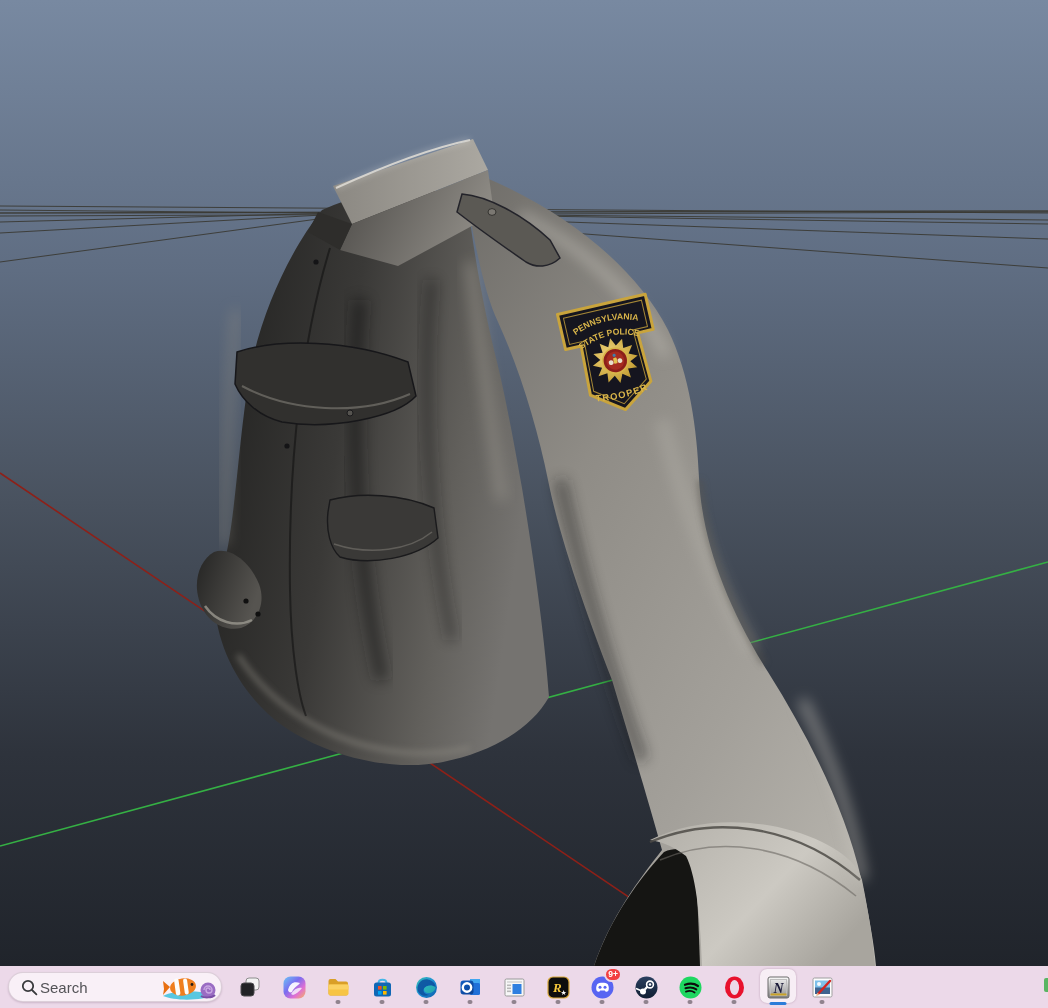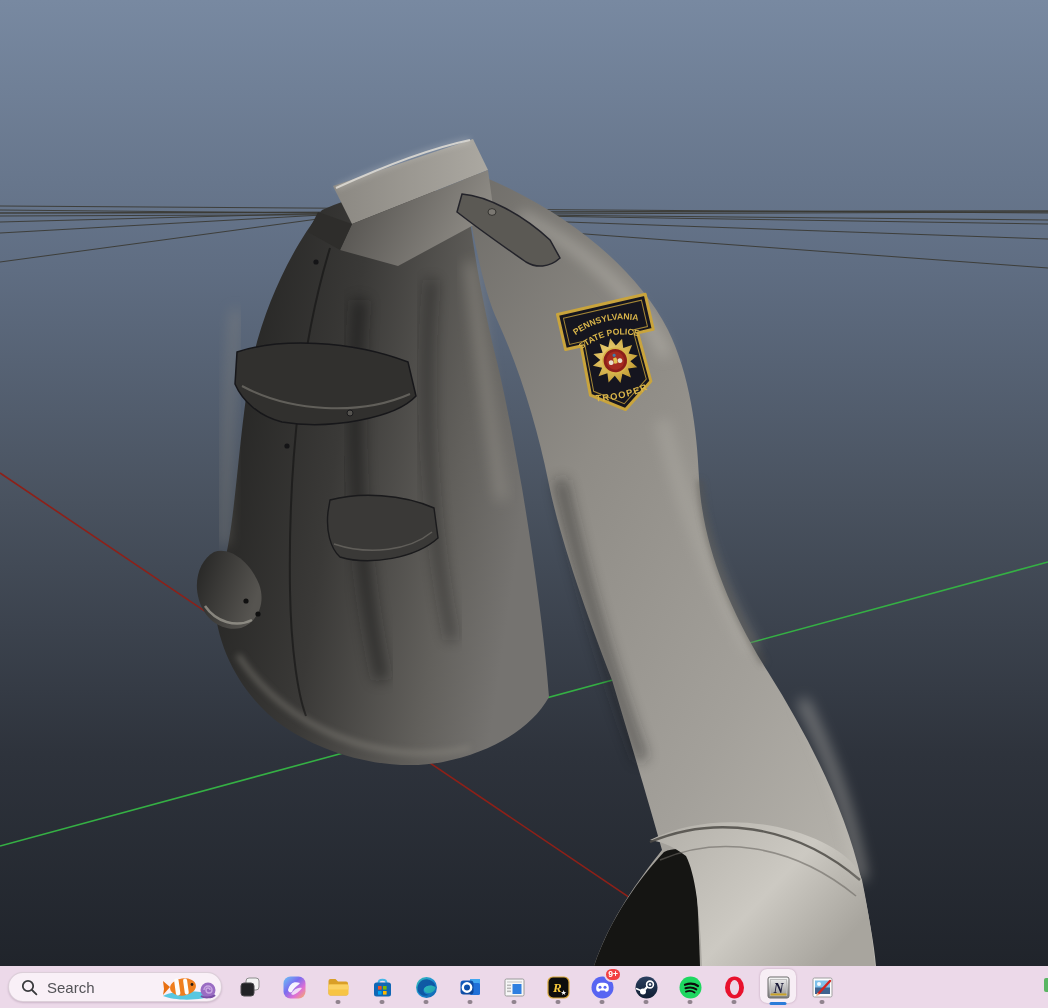--- a/index.html
+++ b/index.html
@@ -13,21 +13,21 @@
   #scene { position:absolute; left:0; top:0; }
 
   
   #taskbar { position:absolute; left:0; top:966px; width:1048px; height:42px;
              background:#ecd9e9; display:flex; align-items:center; padding-left:8px; }
   #search-pill { position:relative; width:214px; height:30px; border-radius:15px;
                  background:#f9f0f7; border:1px solid rgba(90,60,85,.18);
                  box-shadow:0 1px 2px rgba(60,30,60,.18);
                  display:flex; align-items:center; padding-left:12px; overflow:hidden; }
   #search-pill input { border:none; outline:none; background:transparent; width:110px;
-                       font-size:15px; color:#3f3f42; margin-left:9px;
+                       font-size:15px; color:#3f3f42; margin-left:2px;
                        font-family:"Liberation Sans", sans-serif; }
   #search-pill input::placeholder { color:#4a4a4e; opacity:.95; }
   .search-art { position:absolute; right:2px; top:1px; }
 
   #apps { display:flex; align-items:center; margin-left:14px; gap:16px; }
   .app { position:relative; width:28px; height:38px; display:flex; align-items:center;
          justify-content:center; cursor:pointer; }
   .app svg { display:block; }
   .dot { position:absolute; bottom:2px; left:50%; transform:translateX(-50%);
          width:5px; height:4px; border-radius:2px; background:#90838e; }

